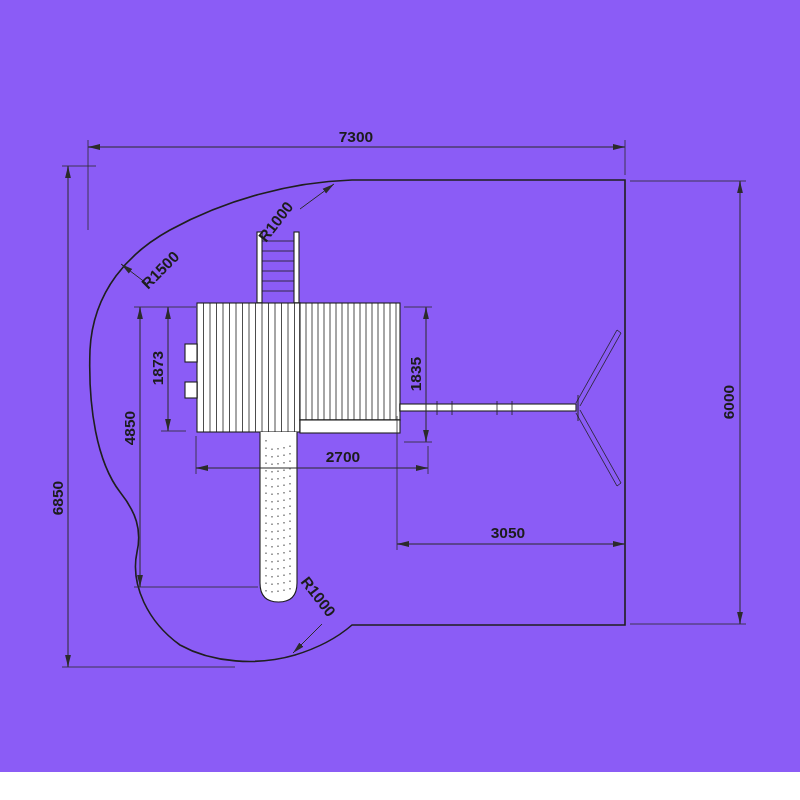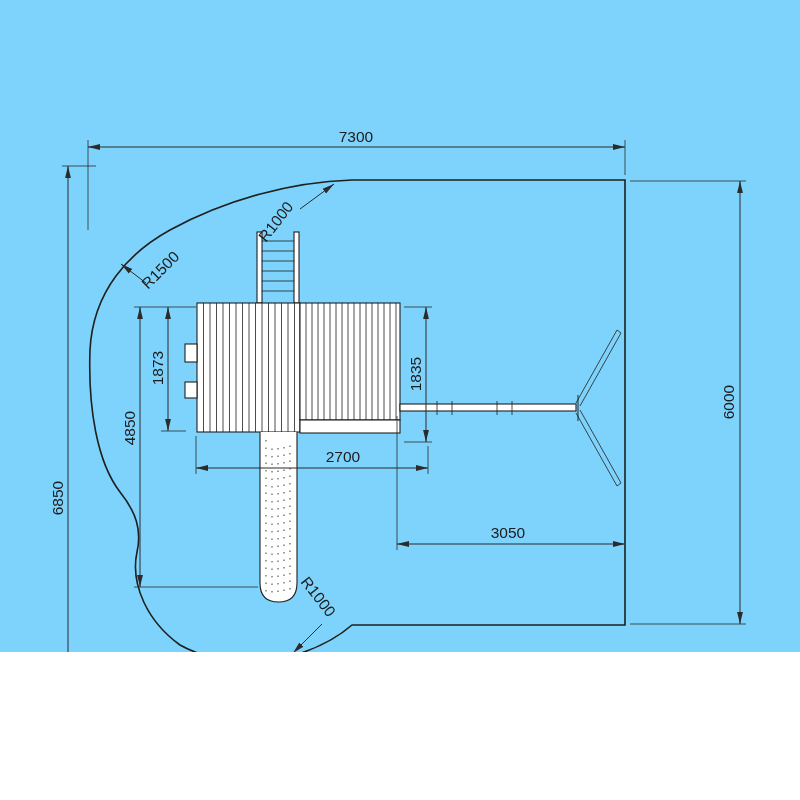--- a/index.html
+++ b/index.html
@@ -1,17 +1,17 @@
 <!DOCTYPE html>
 <html><head>
 <meta charset="utf-8">
 <style>
   html,body{margin:0;padding:0;background:#fff;}
-  .page{position:relative;width:800px;height:652px;background:#7dd3fc;overflow:hidden;
-        font-family:"Liberation Sans", sans-serif;}
+  .page{position:relative;width:800px;height:772px;background:#8b5cf6;overflow:hidden;
+        font-family:"Liberation Sans", sans-serif;font-weight:bold;}
   svg{display:block;}
   text{font-family:"Liberation Sans", sans-serif;font-size:15.5px;fill:#1c1c1c;}
   .outline{fill:none;stroke:#1f1f1f;stroke-width:1.6;}
   .struct{fill:#ffffff;stroke:#1f1f1f;stroke-width:1.1;}
   .hatch{fill:none;stroke:#1f1f1f;stroke-width:0.8;}
   .dim{stroke:#2b2b2b;stroke-width:1;fill:none;}
   .ext{stroke:#2b2b2b;stroke-width:0.8;fill:none;}
   .dots{fill:none;stroke:#6a6a6a;stroke-width:1.3;}
 </style>
 </head>

